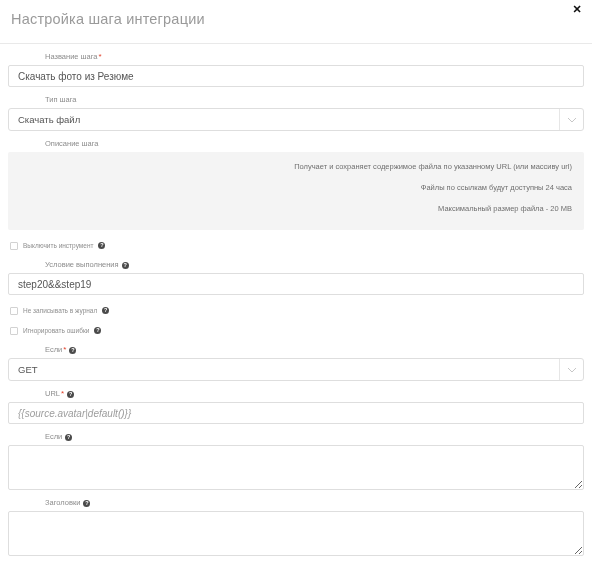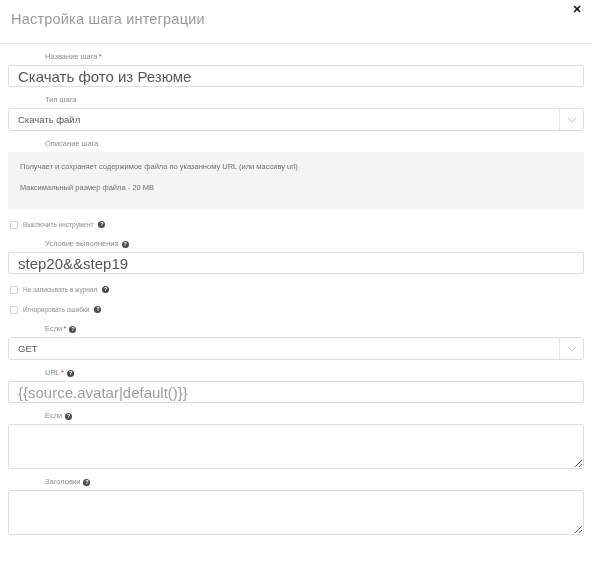--- a/index.html
+++ b/index.html
@@ -102,26 +102,27 @@
   .text-input {
     display: block;
     width: 100%;
     height: 22px;
     box-sizing: border-box;
     border: 1px solid #dedede;
     background: #ffffff;
     border-radius: 2px;
     padding: 0 9px;
     font-family: "Liberation Sans", sans-serif;
-    font-size: 15px;
+    font-size: 10px;
     color: #555555;
     outline: none;
   }
   .text-input.muted {
     color: #9d9d9d;
+    font-style: italic;
   }
 
   
   .select-wrap {
     position: relative;
     width: 100%;
     height: 23px;
   }
   .select-box {
     width: 100%;
@@ -158,20 +159,21 @@
     background: #f4f4f4;
     border-radius: 2px;
     padding: 9px 12px 11px 12px;
     box-sizing: border-box;
   }
   .desc-line {
     font-size: 7.5px;
     color: #6f6f6f;
     line-height: 11px;
     margin: 0 0 10px 0;
+    text-align: right;
   }
   .desc-line:last-child {
     margin-bottom: 5px;
   }
 
   
   .check-row {
     display: flex;
     align-items: center;
     margin: 0 0 9px 2px;
@@ -243,20 +245,21 @@
               <path d="M1 1 L5 5 L9 1" stroke="#c7c7c7" stroke-width="1" fill="none"></path>
             </svg>
         </div>
       </div>
     </div>
 
     <div class="field">
       <label class="field-label">Описание шага</label>
       <div class="desc-panel">
         <p class="desc-line">Получает и сохраняет содержимое файла по указанному URL (или массиву url)</p>
+        <p class="desc-line">Файлы по ссылкам будут доступны 24 часа</p>
         <p class="desc-line">Максимальный размер файла - 20 MB</p>
       </div>
     </div>
 
     <div class="spacer-2"></div>
 
     <div class="check-row">
       <span class="checkbox"></span>
       <span class="check-label">Выключить инструмент</span>
       <span class="help-icon">?</span>

